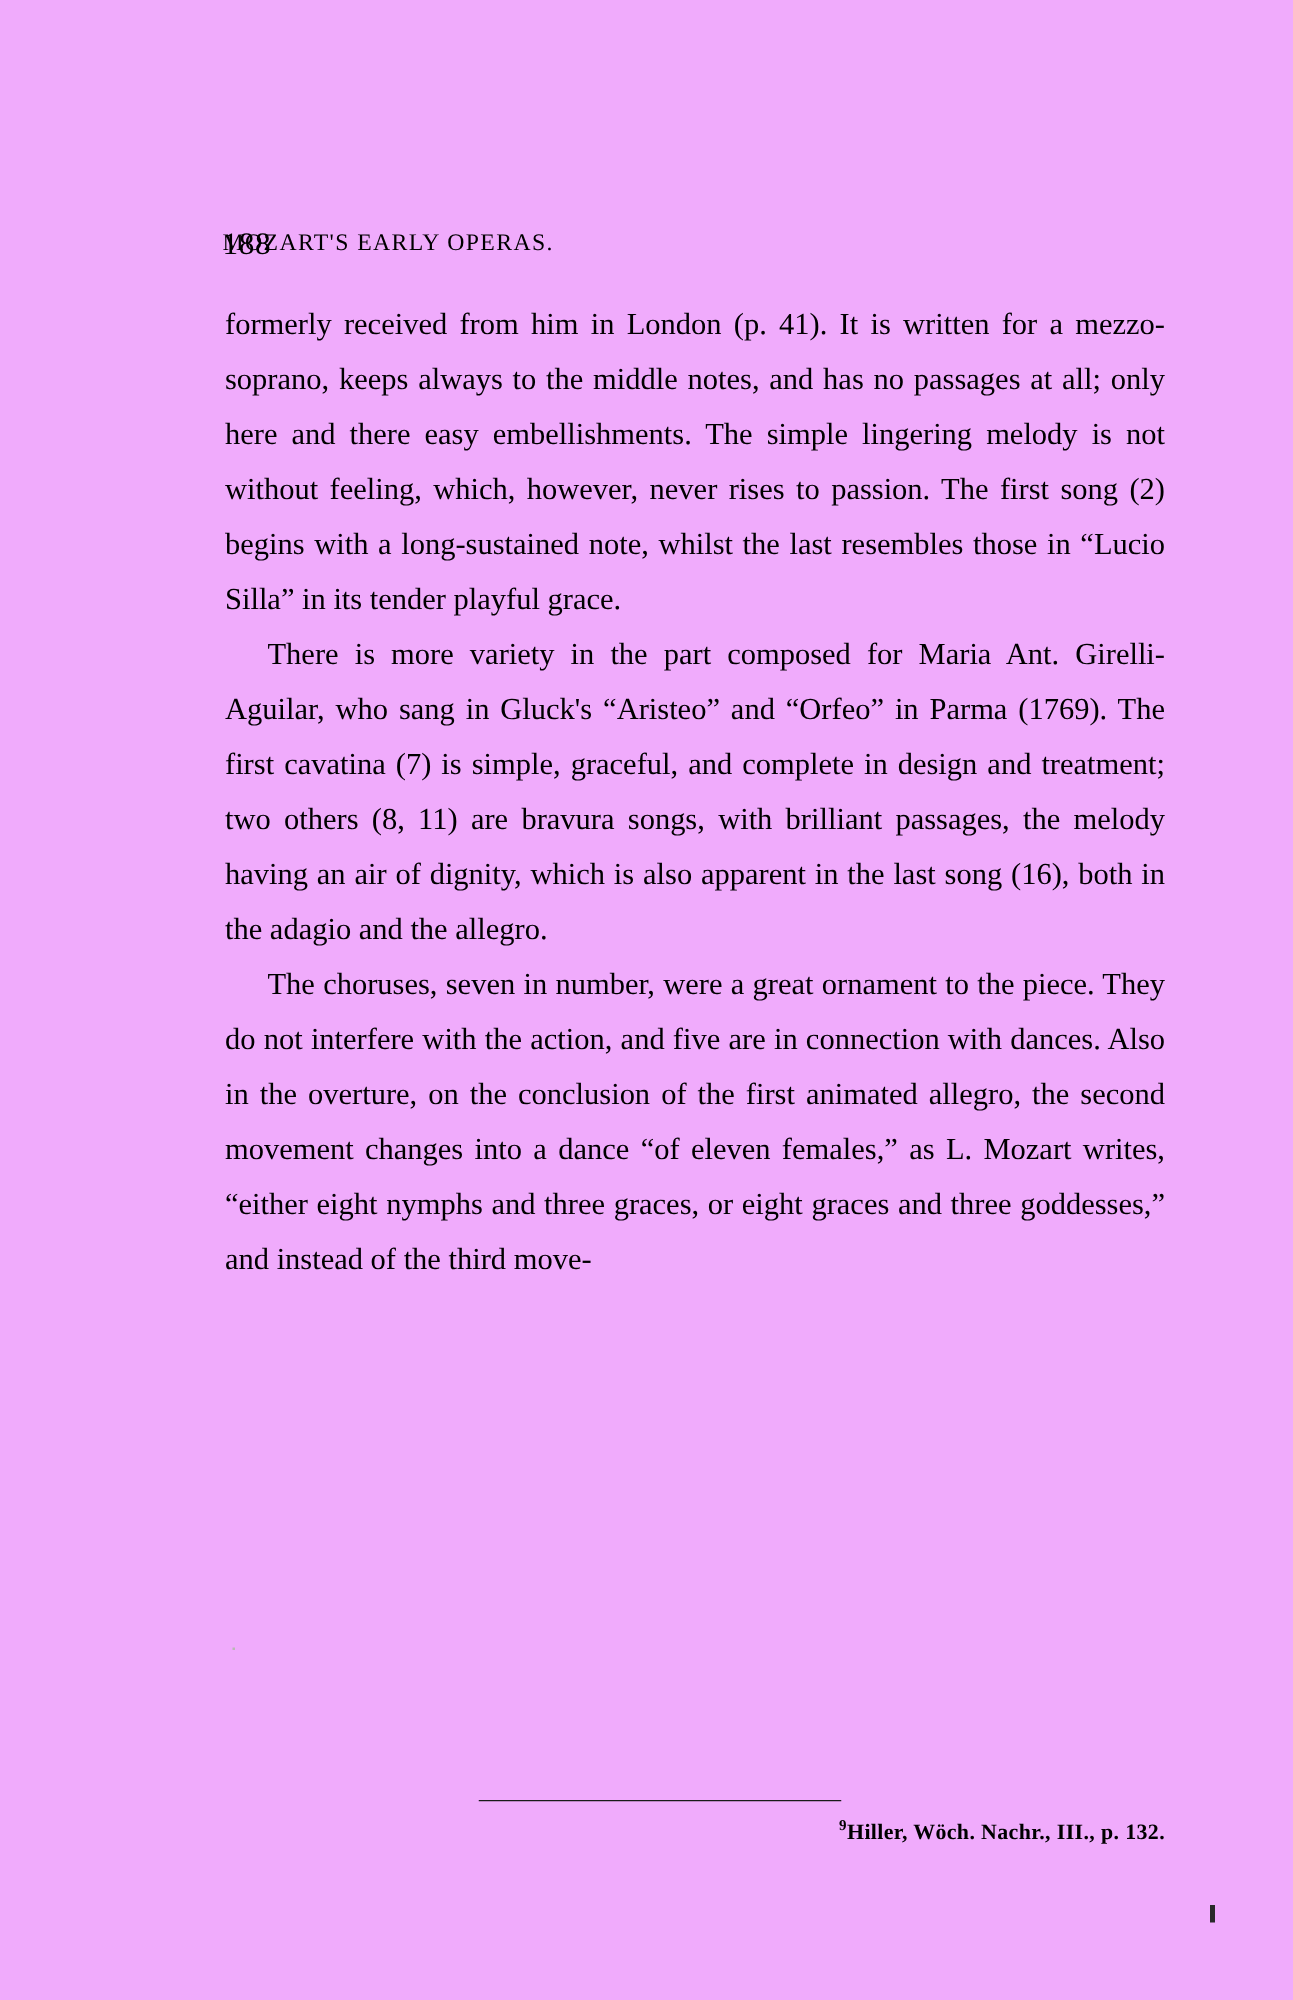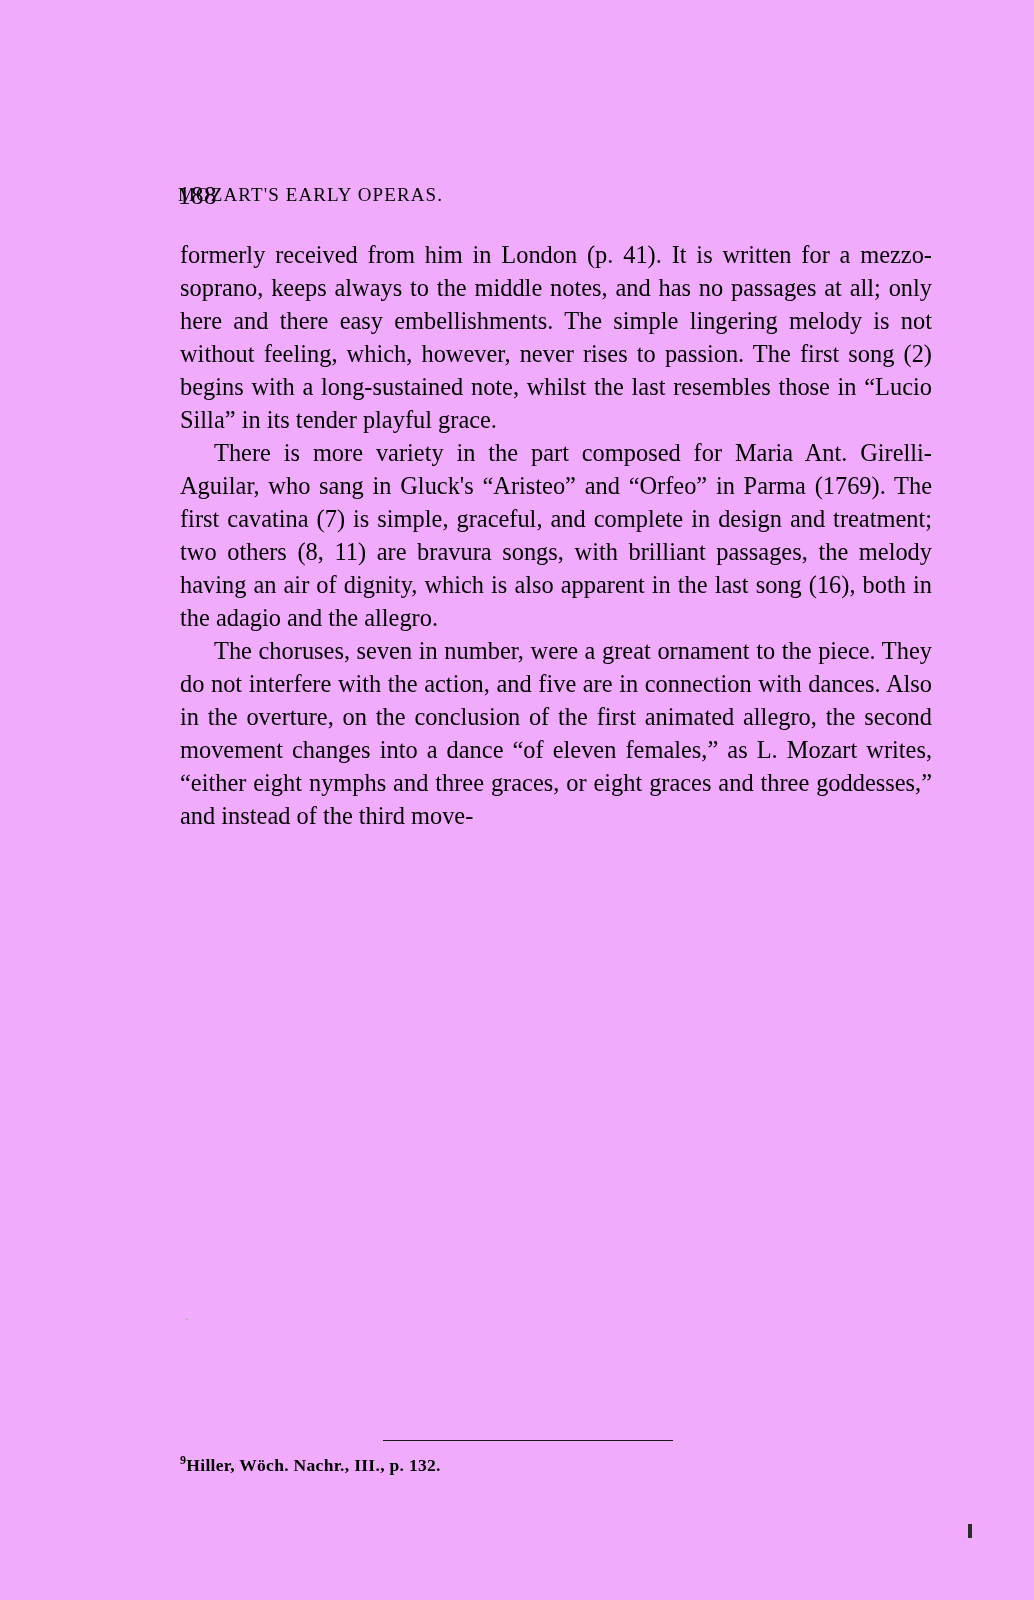--- a/index.html
+++ b/index.html
@@ -46,21 +46,21 @@
     letter-spacing: 1.1px;
     font-variant: small-caps;
     text-transform: uppercase;
   }
   .body-text {
     position: absolute;
     left: 180px;
     top: 238px;
     width: 752px;
     font-size: 24.4px;
-    line-height: 33px;
+    line-height: 44px;
     text-align: justify;
     text-justify: inter-word;
   }
   .body-text p {
     margin: 0;
     text-indent: 34px;
   }
   .body-text p.first {
     text-indent: 0;
   }
@@ -70,21 +70,21 @@
     top: 1440px;
     width: 290px;
     height: 0;
     border-top: 1.6px solid #1a1a1a;
   }
   .footnote {
     position: absolute;
     left: 180px;
     top: 1453px;
     width: 752px;
-    text-align: left;
+    text-align: right;
     font-size: 17.5px;
     letter-spacing: 0.3px;
     font-weight: bold;
   }
   .footnote sup {
     font-size: 12px;
     vertical-align: super;
   }
   .edge-mark {
     position: absolute;

